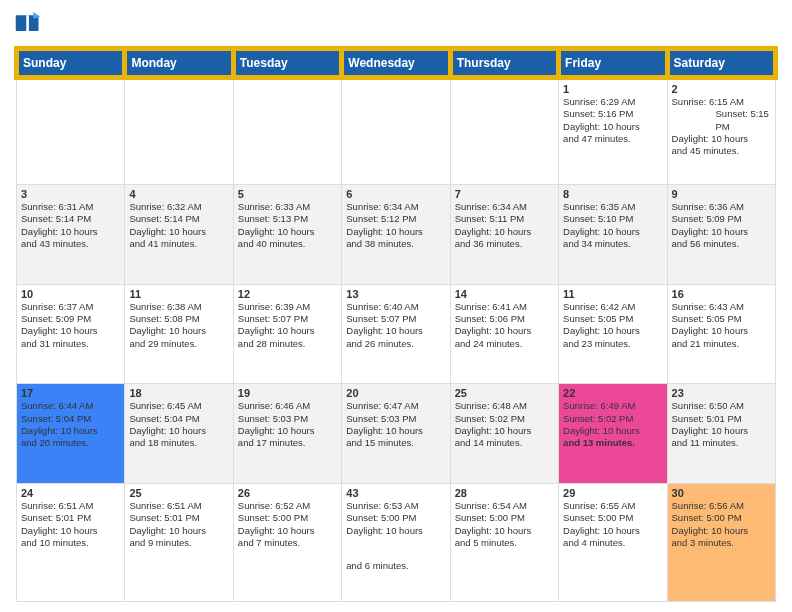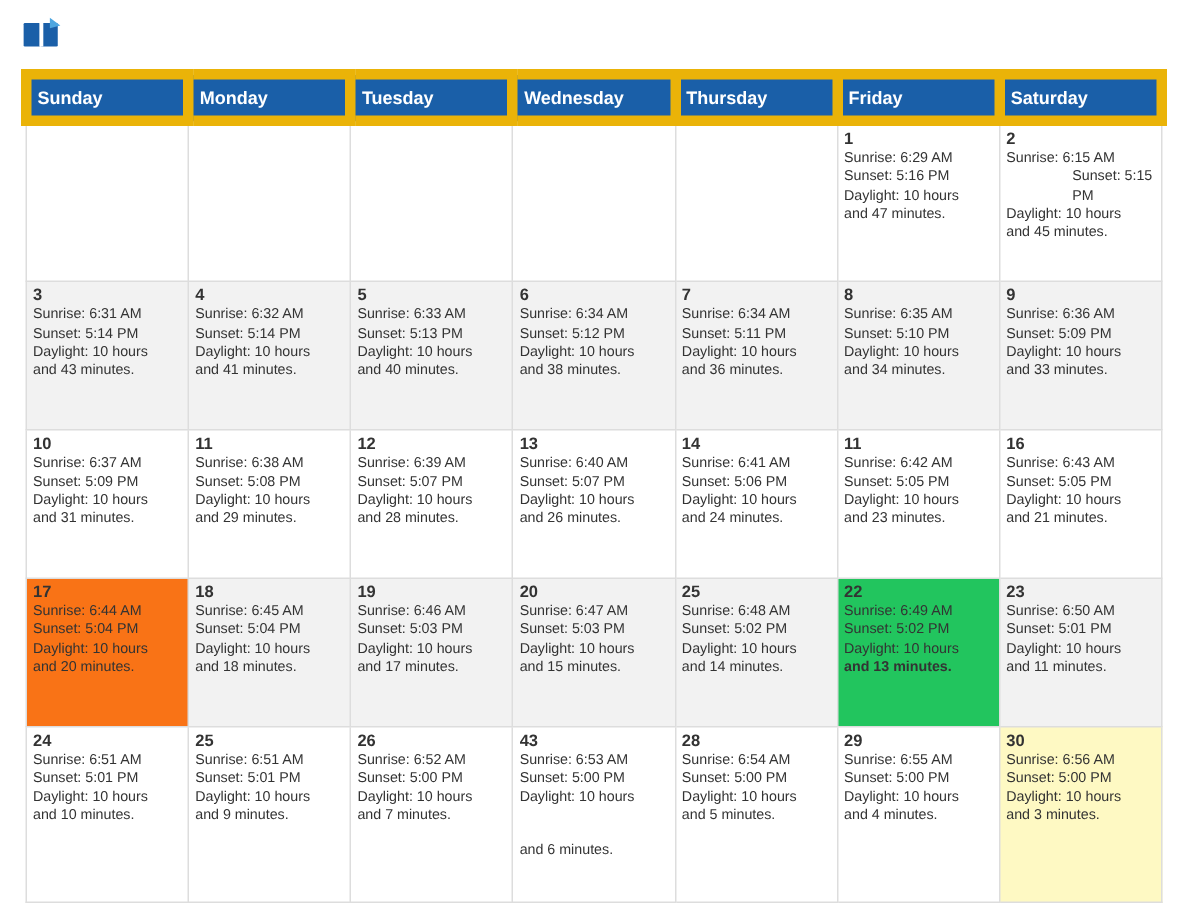--- a/index.html
+++ b/index.html
@@ -52,21 +52,21 @@
       width: 100%;
       table-layout: fixed;
     }
     .calendar th {
       background: #1a5fa8;
       color: #fff;
       font-size: 12px;
       font-weight: bold;
       padding: 5px 4px;
       text-align: left;
-      border: 7px solid #eab308;
+      border: 5px solid #eab308;
     }
     .calendar td {
       vertical-align: top;
       font-size: 9.5px;
       color: #333;
       padding: 3px 4px;
       border: 1px solid #ddd;
       height: 78px;
     }
     .calendar tr:nth-child(even) td {
@@ -188,21 +188,21 @@
             <div style="line-height: 1.3;">Sunrise: 6:35 AM</div>
             <div style="line-height: 1.3;">Sunset: 5:10 PM</div>
             <div style="line-height: 1.3;">Daylight: 10 hours</div>
             <div style="line-height: 1.3;">and 34 minutes.</div>
           </td>
           <td style="background: rgb(242, 242, 242);">
             <span class="day-num">9</span>
             <div style="line-height: 1.3;">Sunrise: 6:36 AM</div>
             <div style="line-height: 1.3;">Sunset: 5:09 PM</div>
             <div style="line-height: 1.3;">Daylight: 10 hours</div>
-            <div style="line-height: 1.3;">and 33 minutes.</div>
+            <div style="line-height: 1.3;">and 56 minutes.</div>
           </td>
         </tr>
         <tr>
           <td style="background: rgb(255, 255, 255);">
             <span class="day-num">10</span>
             <div style="line-height: 1.3;">Sunrise: 6:37 AM</div>
             <div style="line-height: 1.3;">Sunset: 5:09 PM</div>
             <div style="line-height: 1.3;">Daylight: 10 hours</div>
             <div style="line-height: 1.3;">and 31 minutes.</div>
           </td>
@@ -243,21 +243,21 @@
           </td>
           <td style="background: rgb(255, 255, 255);">
             <span class="day-num">16</span>
             <div style="line-height: 1.3;">Sunrise: 6:43 AM</div>
             <div style="line-height: 1.3;">Sunset: 5:05 PM</div>
             <div style="line-height: 1.3;">Daylight: 10 hours</div>
             <div style="line-height: 1.3;">and 21 minutes.</div>
           </td>
         </tr>
         <tr>
-          <td style="background: #f97316;">
+          <td style="background: #3b82f6;">
             <span class="day-num">17</span>
             <div style="line-height: 1.3;">Sunrise: 6:44 AM</div>
             <div style="line-height: 1.3;">Sunset: 5:04 PM</div>
             <div style="line-height: 1.3;">Daylight: 10 hours</div>
             <div style="line-height: 1.3;">and 20 minutes.</div>
           </td>
           <td style="background: rgb(242, 242, 242);">
             <span class="day-num">18</span>
             <div style="line-height: 1.3;">Sunrise: 6:45 AM</div>
             <div style="line-height: 1.3;">Sunset: 5:04 PM</div>
@@ -278,21 +278,21 @@
             <div style="line-height: 1.3;">Daylight: 10 hours</div>
             <div style="line-height: 1.3;">and 15 minutes.</div>
           </td>
           <td style="background: rgb(242, 242, 242);">
             <span class="day-num">25</span>
             <div style="line-height: 1.3;">Sunrise: 6:48 AM</div>
             <div style="line-height: 1.3;">Sunset: 5:02 PM</div>
             <div style="line-height: 1.3;">Daylight: 10 hours</div>
             <div style="line-height: 1.3;">and 14 minutes.</div>
           </td>
-          <td style="background: #22c55e;">
+          <td style="background: #ec4899;">
             <span class="day-num">22</span>
             <div style="line-height: 1.3;">Sunrise: 6:49 AM</div>
             <div style="line-height: 1.3;">Sunset: 5:02 PM</div>
             <div style="line-height: 1.3;">Daylight: 10 hours</div>
             <div style="line-height: 1.3; font-weight: bold;">and 13 minutes.</div>
           </td>
           <td style="background: rgb(242, 242, 242);">
             <span class="day-num">23</span>
             <div style="line-height: 1.3;">Sunrise: 6:50 AM</div>
             <div style="line-height: 1.3;">Sunset: 5:01 PM</div>
@@ -336,21 +336,21 @@
             <div style="line-height: 1.3;">Daylight: 10 hours</div>
             <div style="line-height: 1.3;">and 5 minutes.</div>
           </td>
           <td style="background: rgb(255, 255, 255);">
             <span class="day-num">29</span>
             <div style="line-height: 1.3;">Sunrise: 6:55 AM</div>
             <div style="line-height: 1.3;">Sunset: 5:00 PM</div>
             <div style="line-height: 1.3;">Daylight: 10 hours</div>
             <div style="line-height: 1.3;">and 4 minutes.</div>
           </td>
-          <td style="background: #fef9c3;">
+          <td style="background: #fdba74;">
             <span class="day-num">30</span>
             <div style="line-height: 1.3;">Sunrise: 6:56 AM</div>
             <div style="line-height: 1.3;">Sunset: 5:00 PM</div>
             <div style="line-height: 1.3;">Daylight: 10 hours</div>
             <div style="line-height: 1.3;">and 3 minutes.</div>
           </td>
         </tr>
       </tbody>
   </table>
 </div>

